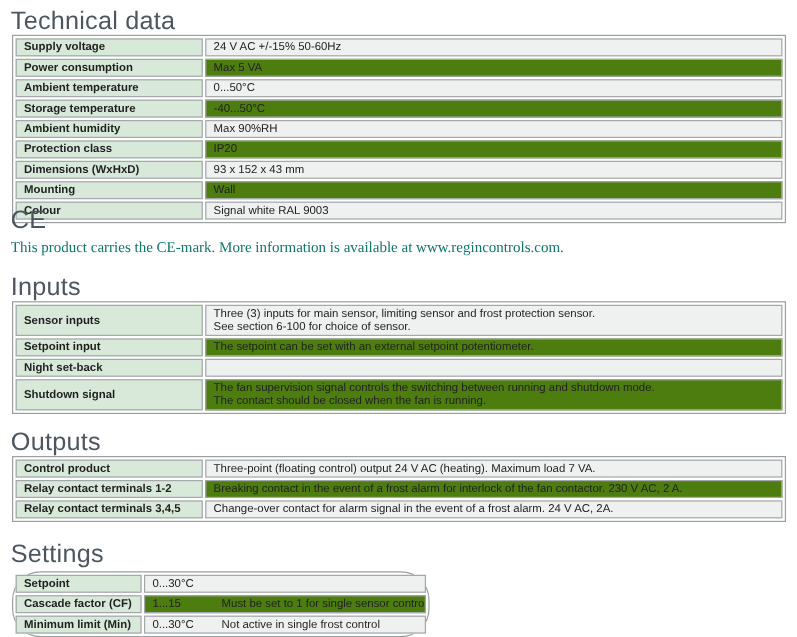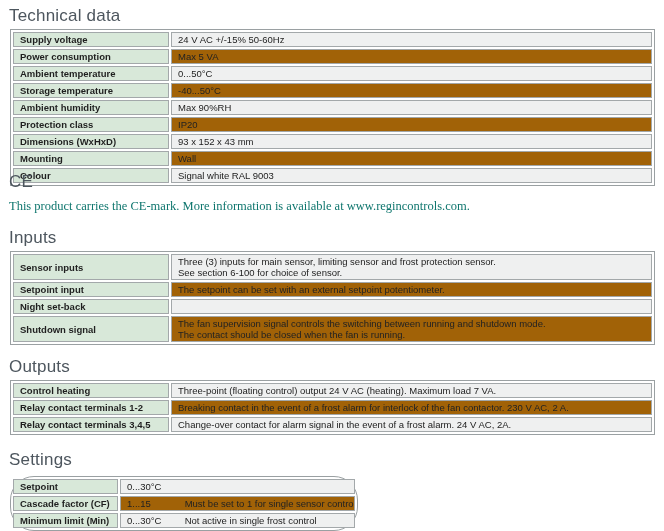--- a/index.html
+++ b/index.html
@@ -4,21 +4,21 @@
 <style>
   * { margin:0; padding:0; box-sizing:content-box; }
   html,body { background:#ffffff; }
   .page {
     position:relative; width:664px; height:531px; background:#ffffff;
     font-family:"Liberation Sans", sans-serif; overflow:hidden;
   }
   .heading {
     position:absolute; left:9px;
     font-family:"Liberation Sans", sans-serif;
-    font-size:17px; font-weight:300; letter-spacing:0.2px;
+    font-size:21px; font-weight:300; letter-spacing:0.2px;
     color:#4d565e;
   }
   .para {
     position:absolute; left:9px;
     font-family:"Liberation Serif", serif;
     font-size:12.5px; color:#0f766e;
   }
   table.spec {
     position:absolute; left:10px;
     border-collapse:separate; border-spacing:2px;
@@ -28,21 +28,21 @@
   table.spec td {
     border:1px solid #a3a8aa;
     font-size:9.5px; line-height:11px; color:#222222;
     padding:1px 6px; vertical-align:middle;
     overflow:hidden; white-space:nowrap;
   }
   table.spec td.lbl {
     background:#d8e8d9; font-weight:bold; color:#1f1f1f;
   }
   table.spec tr.odd td.val { background:#eff0f0; }
-  table.spec tr.even td.val { background:#a16207; }
+  table.spec tr.even td.val { background:#4d7c0f; }
   table.spec td .line { display:block; }
   .t1 { top:29px; width:643px; }
   .t1 td.lbl { width:142px; }
   .t2 { top:251px; width:643px; }
   .t2 td.lbl { width:142px;margin-top:25px; }
   .t3 { top:380px; width:643px; }
   .t3 td.lbl { width:142px; }
   .t4 { top:476px; width:346px;border-radius:24px; }
   .t4 td.lbl { width:91px; }
   .t4 .rangeval { display:inline-block; width:55px; }
@@ -134,21 +134,21 @@
         </td>
       </tr>
     </tbody>
   </table>
 
   <div class="heading h-outputs">Outputs</div>
 
   <table class="spec t3">
     <tbody>
       <tr class="odd">
-        <td class="lbl">Control heating</td>
+        <td class="lbl">Control product</td>
         <td class="val">Three-point (floating control) output 24 V AC (heating). Maximum load 7 VA.</td>
       </tr>
       <tr class="even">
         <td class="lbl">Relay contact terminals 1-2</td>
         <td class="val">Breaking contact in the event of a frost alarm for interlock of the fan contactor. 230 V AC, 2 A.</td>
       </tr>
       <tr class="odd">
         <td class="lbl">Relay contact terminals 3,4,5</td>
         <td class="val">Change-over contact for alarm signal in the event of a frost alarm. 24 V AC, 2A.</td>
       </tr>

